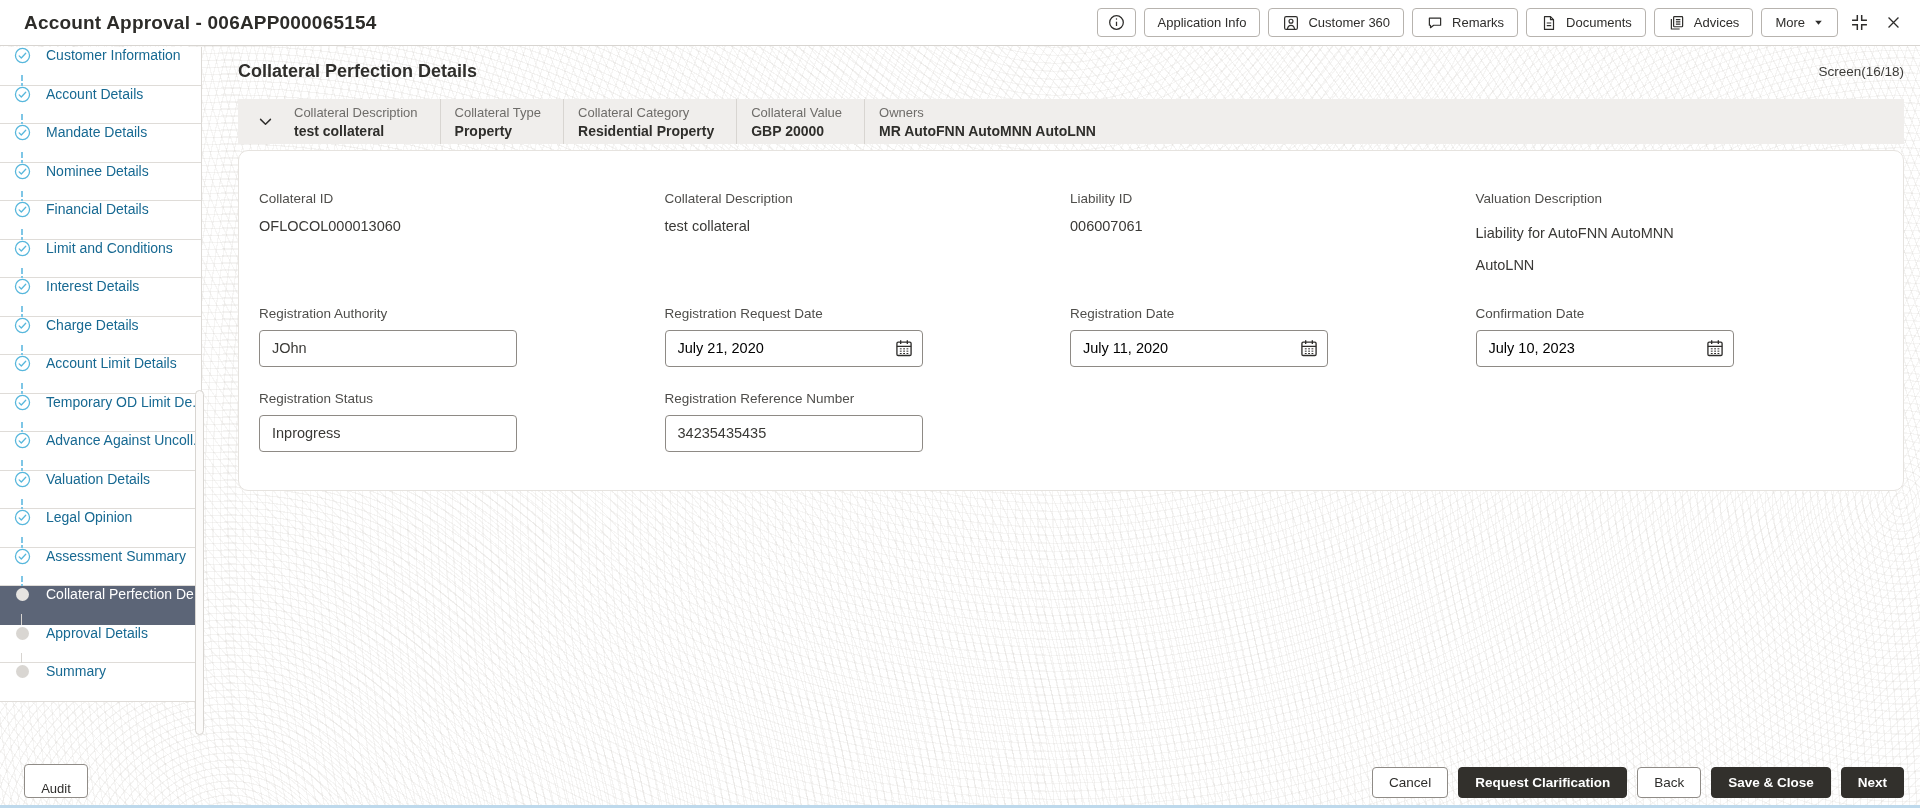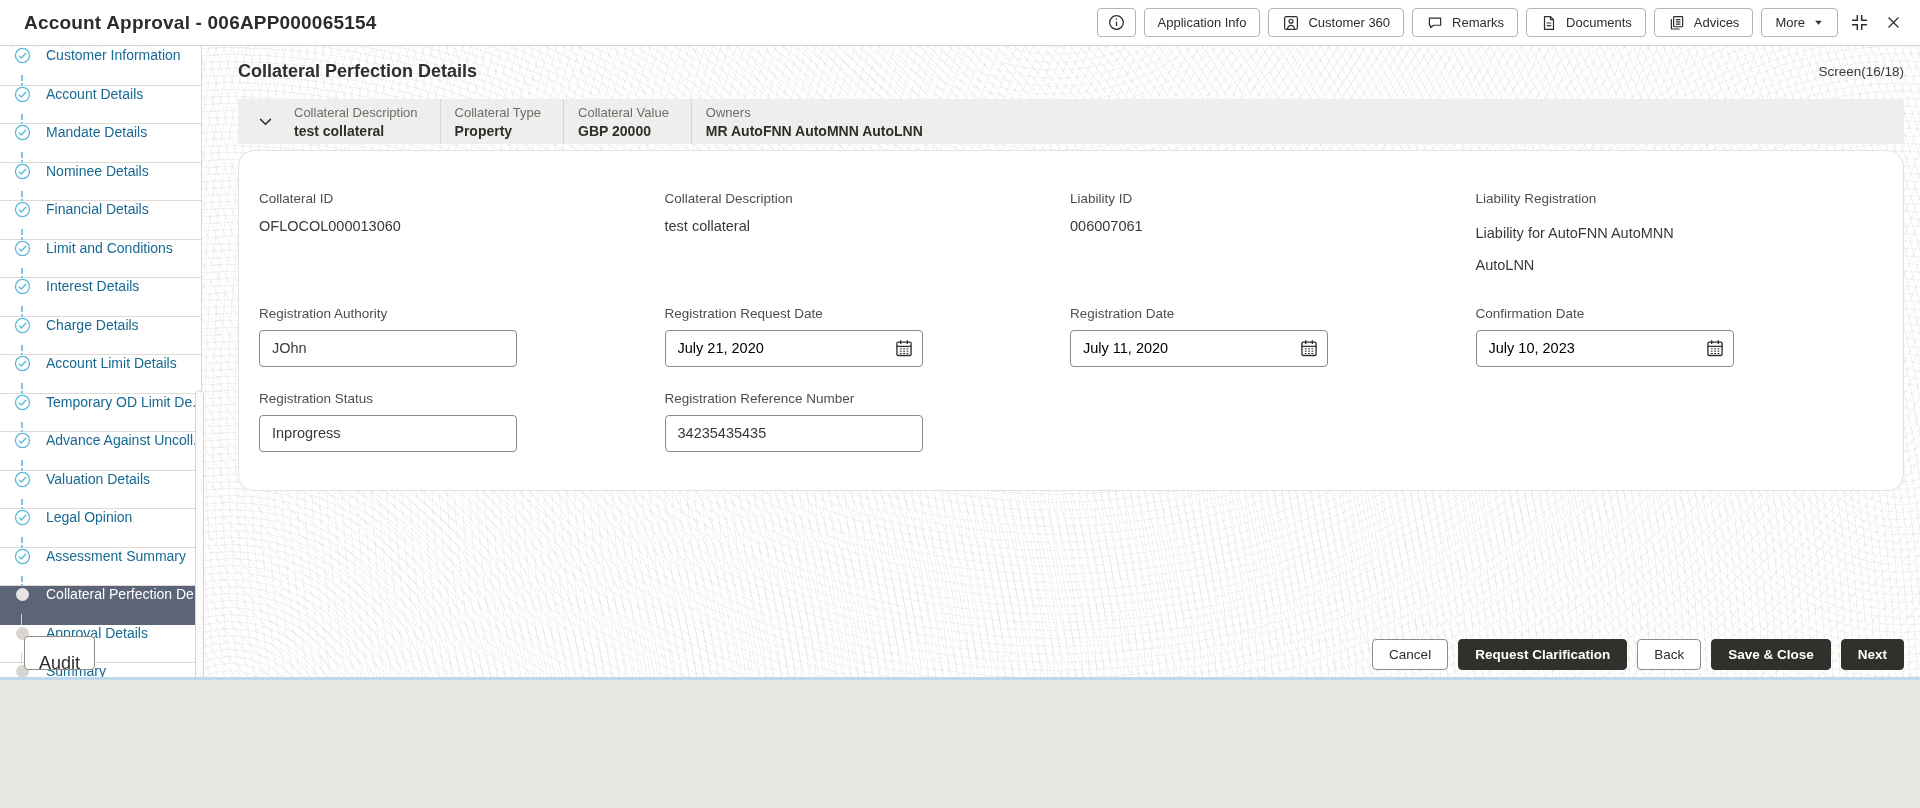--- a/index.html
+++ b/index.html
@@ -1,17 +1,17 @@
 <!DOCTYPE html>
 <html><head>
 <meta charset="utf-8">
 <style>
   html,body{margin:0;padding:0;background:#e8e6e3;}
   *{box-sizing:border-box;font-family:"Liberation Sans","DejaVu Sans",sans-serif;}
-  .app{position:relative;width:1920px;height:680px;overflow:hidden;background-color:#fff;
+  .app{position:relative;width:1920px;height:808px;overflow:hidden;background-color:#fff;
     background-image:
       repeating-radial-gradient(circle at 12% 108%, rgba(195,190,183,.18) 0 1.2px, transparent 1.2px 7px),
       repeating-radial-gradient(circle at 55% -18%, rgba(195,190,183,.14) 0 1.2px, transparent 1.2px 8px),
       repeating-radial-gradient(circle at 99% 62%, rgba(195,190,183,.15) 0 1.2px, transparent 1.2px 7.5px);}
 
   
   .hdr{position:absolute;top:0;left:0;right:0;height:46px;background:#fff;border-bottom:1px solid #d8d5d1;
        display:flex;align-items:center;padding:0 14px 0 24px;z-index:6;}
   .hdr-title{font-size:19px;font-weight:700;color:#2d2c29;letter-spacing:.2px;white-space:nowrap;}
   .toolbar{margin-left:auto;display:flex;align-items:center;gap:8px;}
@@ -32,37 +32,37 @@
   .step .plain{display:inline-block;width:13px;height:13px;border-radius:50%;background:#d9d6d2;}
   .step.done .check{display:block;}
   .step.active{background:#5c6577;color:#fff;border-bottom-color:#5c6577;}
   .step.active .plain{background:#e6e4e1;}
   .step::after{content:"";position:absolute;left:21px;top:28px;height:22px;border-left:2px dashed #7ec6e6;z-index:0;}
   .step.pending::after,.step.active::after{border-left:1px solid #d7d4d0;}
   .step:last-child::after{display:none;}
   .side-scrollbar{position:absolute;left:195px;top:390px;width:9px;height:345px;border:1px solid #d8d5d1;
         background:#fcfbfa;border-radius:5px;z-index:5;}
   .audit-btn{position:absolute;left:24px;bottom:10px;height:30px;min-width:64px;padding:16px 14px;background:#fff;
-        border:1px solid #908c87;border-radius:4px;font-size:18px;color:#2e2d2b;cursor:pointer;z-index:5;}
+        border:1px solid #908c87;border-radius:4px;font-size:13px;color:#2e2d2b;cursor:pointer;z-index:5;}
 
   
   .main{position:absolute;top:47px;left:202px;right:0;bottom:0;padding:0 16px 0 36px;}
   .main-head{display:flex;align-items:center;margin-top:14px;}
   .page-title{font-size:18px;font-weight:700;color:#2f2e2b;margin:0;}
   .screen-counter{margin-left:auto;font-size:13.5px;color:#3c3b38;}
 
   .acc-header{margin-top:17px;height:45px;background:#f0eeec;display:flex;align-items:center;padding:0 4px 0 12px;}
   .chev-btn{border:none;background:transparent;width:30px;height:30px;display:flex;align-items:center;justify-content:center;cursor:pointer;color:#2e2d2b;padding:0;}
   .acc-cols{display:flex;align-items:stretch;height:100%;}
   .acc-col{display:flex;flex-direction:column;justify-content:center;padding:0 22px 0 14px;}
   .acc-col + .acc-col{border-left:1px solid #d8d5d1;}
   .acc-label{font-size:13px;color:#6e6c69;margin-bottom:3px;white-space:nowrap;}
   .acc-value{font-size:14px;font-weight:700;color:#2f2e2b;white-space:nowrap;}
 
-  .card{margin-top:6px;background:#fff;border:1px solid #e6e3df;border-radius:16px;padding:40px 22px 38px 20px;}
+  .card{margin-top:6px;background:#fff;border:1px solid #e6e3df;border-radius:10px;padding:40px 22px 38px 20px;}
   .fgrid{display:grid;grid-template-columns:repeat(4,1fr);row-gap:24px;}
   .flabel{font-size:13.5px;color:#4f4e4b;}
   .fvalue{font-size:14.5px;color:#3a3936;margin-top:12px;}
   .fvalue.wrap{max-width:235px;line-height:2.2;}
   .tinput,.dinput{margin-top:9px;}
   .tinput{width:258px;height:37px;border:1px solid #8e8a85;border-radius:4px;padding:0 12px;font-size:14.5px;color:#3a3936;background:#fff;outline:none;}
   .dinput{width:258px;height:37px;border:1px solid #8e8a85;border-radius:4px;background:#fff;display:flex;align-items:center;}
   .dinput input{flex:1;min-width:0;border:none;outline:none;background:transparent;height:100%;padding:0 4px 0 12px;font-size:14.5px;color:#000000;}
   .cal-btn{border:none;background:transparent;width:36px;height:100%;display:flex;align-items:center;justify-content:center;cursor:pointer;color:#2e2d2b;padding:0;}
 
@@ -341,20 +341,24 @@
 
       <div class="acc-col">
             <div class="acc-label">Collateral Description</div>
             <div class="acc-value">test collateral</div>
           </div>
           <div class="acc-col">
             <div class="acc-label">Collateral Type</div>
             <div class="acc-value">Property</div>
           </div>
           <div class="acc-col">
+            <div class="acc-label">Collateral Category</div>
+            <div class="acc-value">Residential Property</div>
+          </div>
+          <div class="acc-col">
             <div class="acc-label">Collateral Value</div>
             <div class="acc-value">GBP 20000</div>
           </div>
           <div class="acc-col">
             <div class="acc-label">Owners</div>
             <div class="acc-value">MR AutoFNN AutoMNN AutoLNN</div>
           </div>
         </div>
     </section>
 
@@ -367,21 +371,21 @@
         </div>
         <div class="fcell">
           <div class="flabel">Collateral Description</div>
           <div class="fvalue">test collateral</div>
         </div>
         <div class="fcell">
           <div class="flabel">Liability ID</div>
           <div class="fvalue">006007061</div>
         </div>
         <div class="fcell">
-          <div class="flabel">Liability Registration</div>
+          <div class="flabel">Valuation Description</div>
           <div class="fvalue wrap">Liability for AutoFNN AutoMNN AutoLNN</div>
         </div>
 
         <div class="fcell">
           <div class="flabel">Registration Authority</div>
           <input class="tinput" type="text" value="JOhn" style="">
         </div>
         <div class="fcell">
           <div class="flabel">Registration Request Date</div>
           <div class="dinput">

